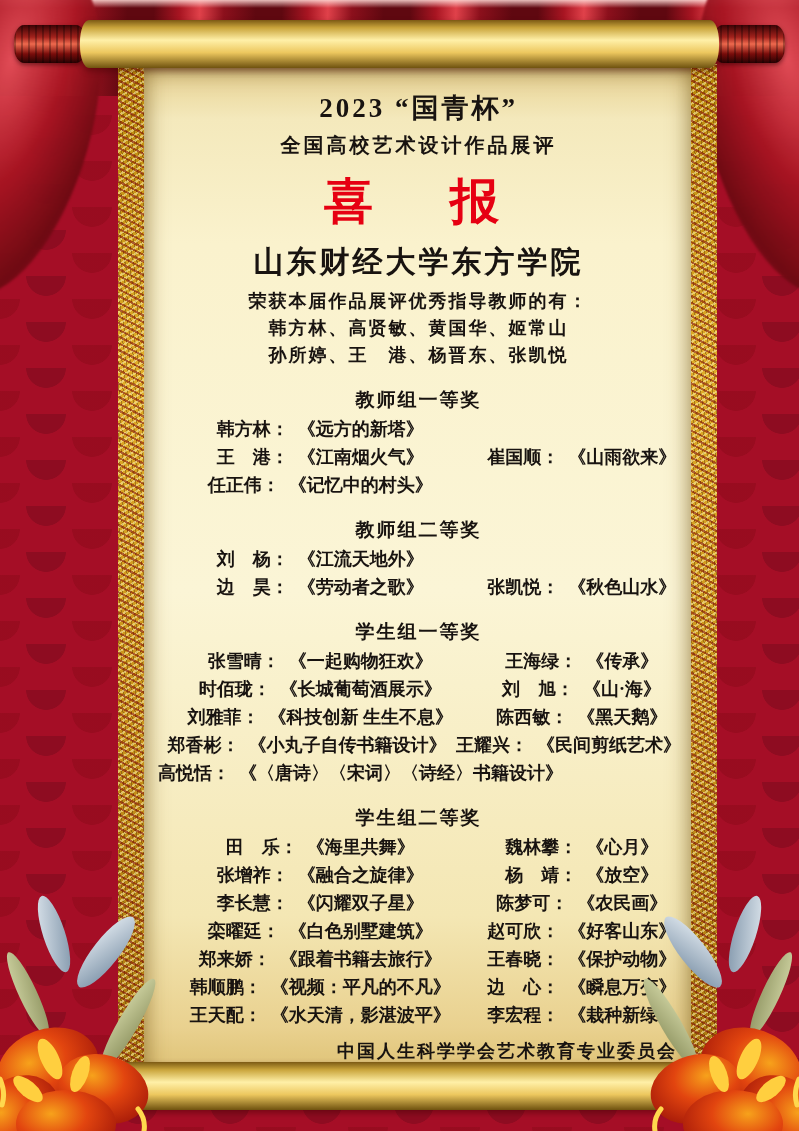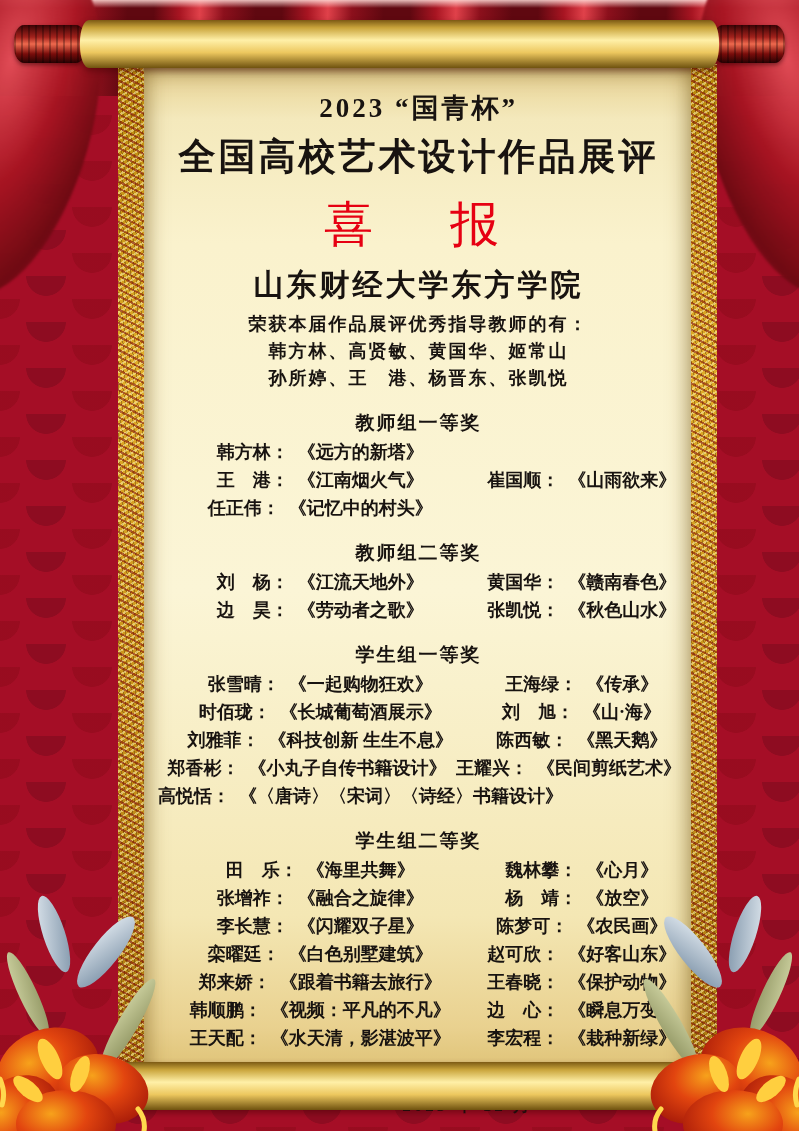--- a/index.html
+++ b/index.html
@@ -45,22 +45,22 @@
       repeating-linear-gradient(27deg,rgba(128,10,5,.55) 0 2px,rgba(128,10,5,0) 2px 6px),
       repeating-linear-gradient(-33deg,rgba(255,242,170,.55) 0 2px,rgba(255,242,170,0) 2px 5px),
       repeating-linear-gradient(80deg,rgba(60,30,0,.35) 0 1px,rgba(60,30,0,0) 1px 4px),
       linear-gradient(180deg,#b8860b,#e0ac28 30%,#c8921a 65%,#a9770e);}
   .paper{flex:1;position:relative;text-align:center;color:#181310;
     background:linear-gradient(180deg,#e6cf8e 0px,#f4e9bc 55px,#faf2cd 180px,#fbf5d6 52%,#f4e7b4 84%,#e9d18f 95%,#ddc072 100%);
     box-shadow:inset 14px 0 20px -10px rgba(120,90,20,.5),inset -14px 0 20px -10px rgba(120,90,20,.5),inset 0 18px 22px -12px rgba(90,60,10,.55);
     padding:26px 10px 0 12px;}
   
   .t-year{font-size:27px;font-weight:bold;letter-spacing:3px;}
-  .t-event{font-size:37px;font-weight:bold;letter-spacing:3px;margin-top:6px;}
-  .t-banner{font-size:49px;font-weight:normal;color:#e60012;letter-spacing:14px;margin:10px 0 2px;}
+  .t-event{font-size:20px;font-weight:bold;letter-spacing:3px;margin-top:6px;}
+  .t-banner{font-size:49px;font-weight:bold;color:#e60012;letter-spacing:14px;margin:10px 0 2px;}
   .t-school{font-size:30px;font-weight:bold;letter-spacing:3px;margin-top:7px;}
   .intro{font-size:18px;font-weight:bold;line-height:27px;margin-top:5px;letter-spacing:2px;}
   .sec-title{font-size:19px;font-weight:bold;letter-spacing:2px;line-height:26px;margin-top:18px;margin-bottom:2px;}
   .award-row{display:flex;text-align:left;font-size:18px;font-weight:bold;line-height:28px;white-space:nowrap;padding-left:2px;}
   .entry{overflow:visible;text-align:center;}
   .entry.left{width:62%;flex:0 0 62%;}
   .award-row.wide .entry.left{width:57%;flex:0 0 57%;}
   .entry.right{flex:1;}
   .entry .colon{margin-right:9px;}
   .footer-org{font-size:18px;font-weight:bold;letter-spacing:2px;text-align:right;padding-right:4px;margin-top:10px;}
@@ -105,21 +105,20 @@
             </div>
             <div class="award-row">
               <div class="entry left"><span>任正伟</span><span class="colon">：</span><span>《记忆中的村头》</span></div>
               <div class="entry right"></div>
             </div>
           </section>
           <section>
             <div class="sec-title">教师组二等奖</div>
             <div class="award-row">
               <div class="entry left"><span>刘　杨</span><span class="colon">：</span><span>《江流天地外》</span></div>
-              <div class="entry right"><span>黄国华</span><span class="colon">：</span><span>《赣南春色》</span></div>
             </div>
             <div class="award-row">
               <div class="entry left"><span>边　昊</span><span class="colon">：</span><span>《劳动者之歌》</span></div>
               <div class="entry right"><span>张凯悦</span><span class="colon">：</span><span>《秋色山水》</span></div>
             </div>
           </section>
           <section>
             <div class="sec-title">学生组一等奖</div>
             <div class="award-row">
               <div class="entry left"><span>张雪晴</span><span class="colon">：</span><span>《一起购物狂欢》</span></div>

